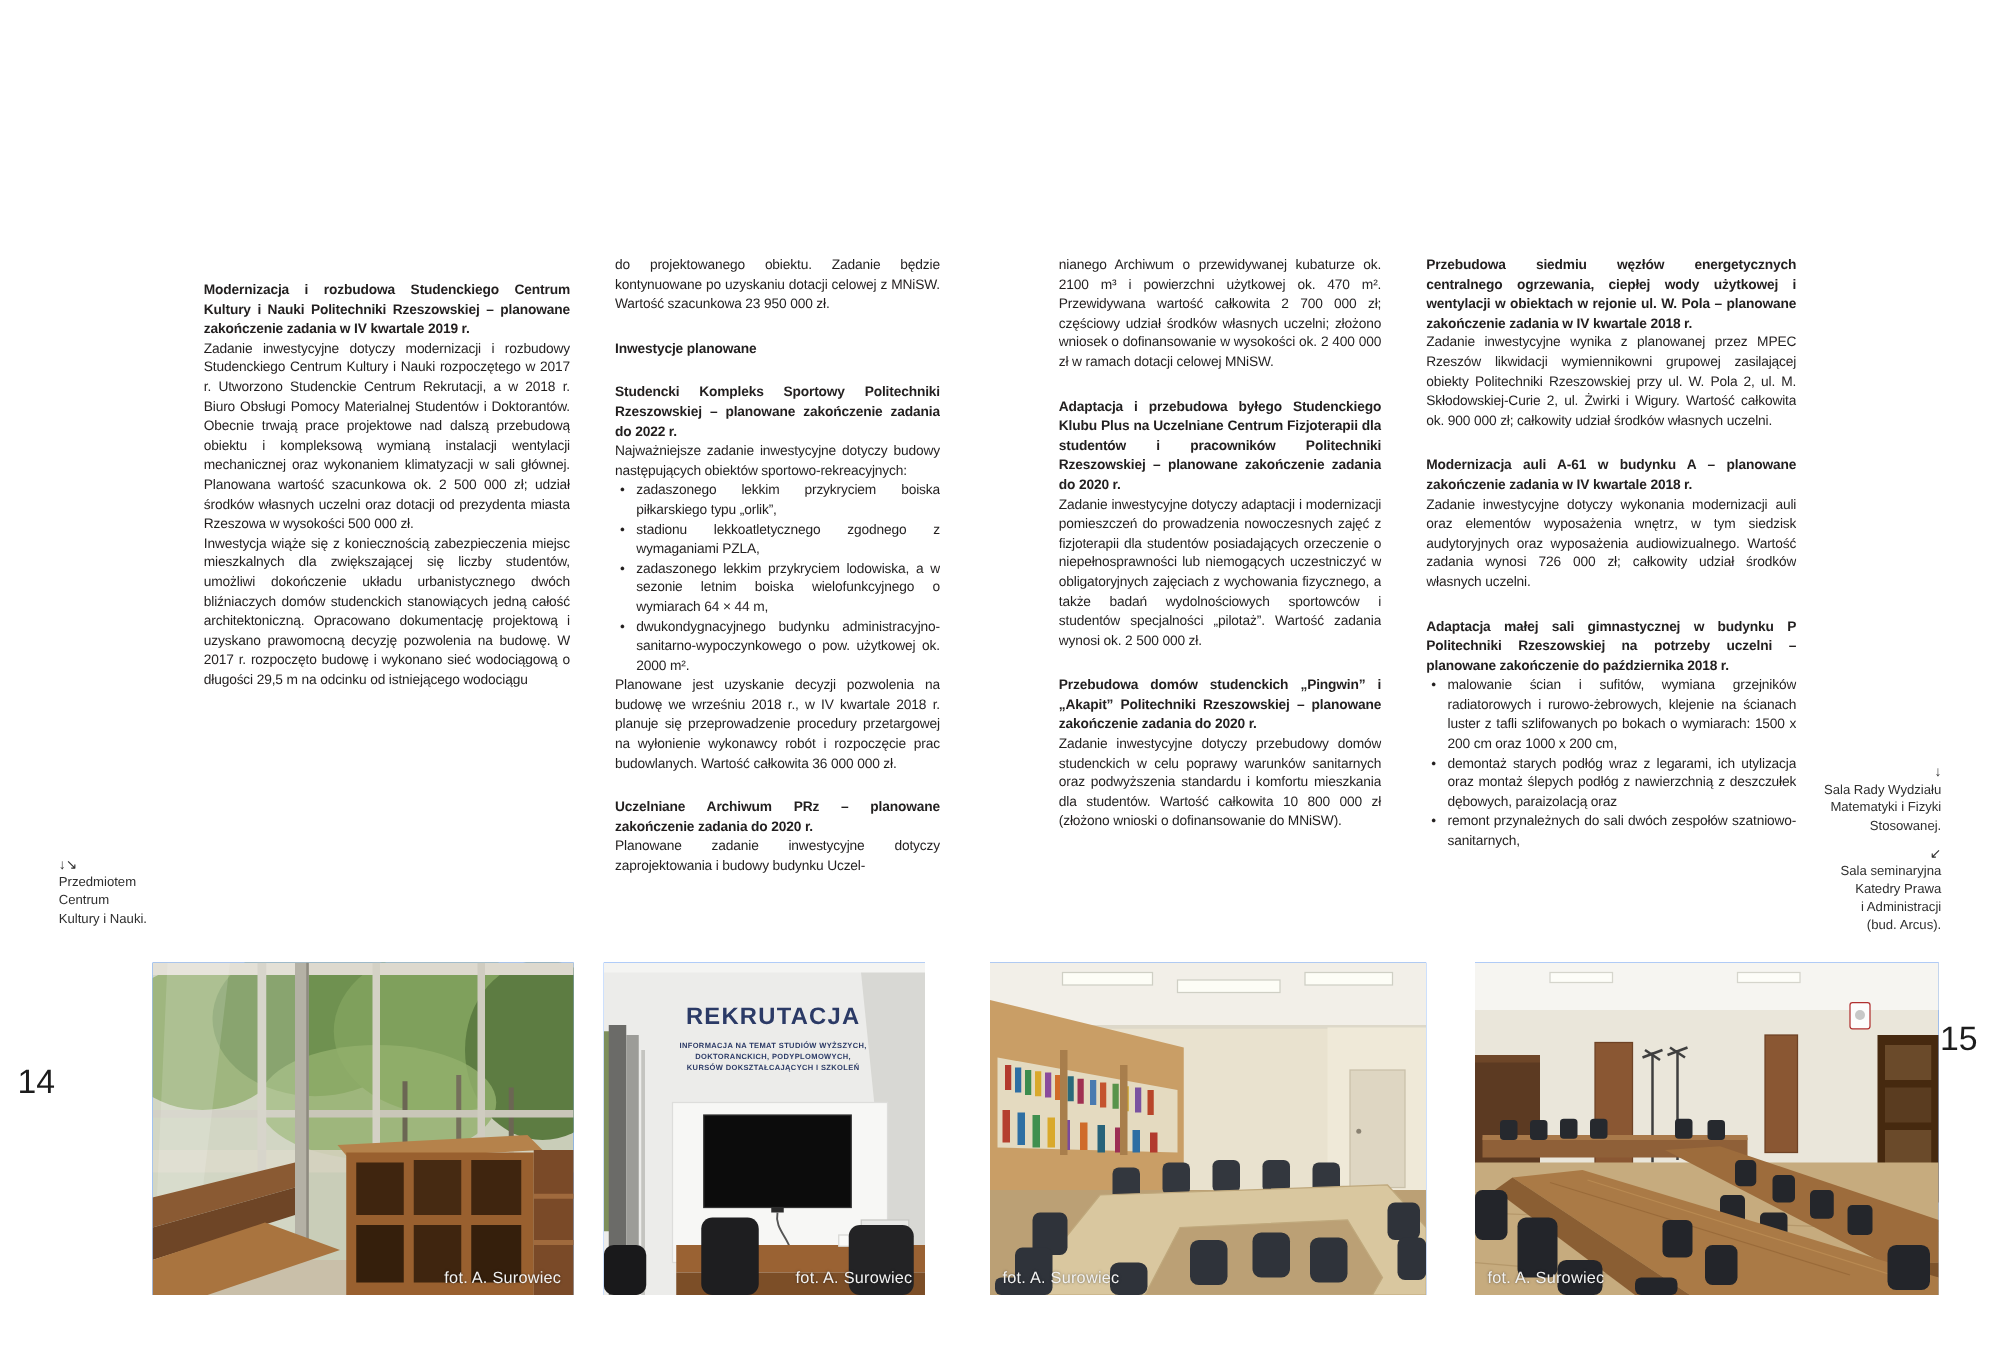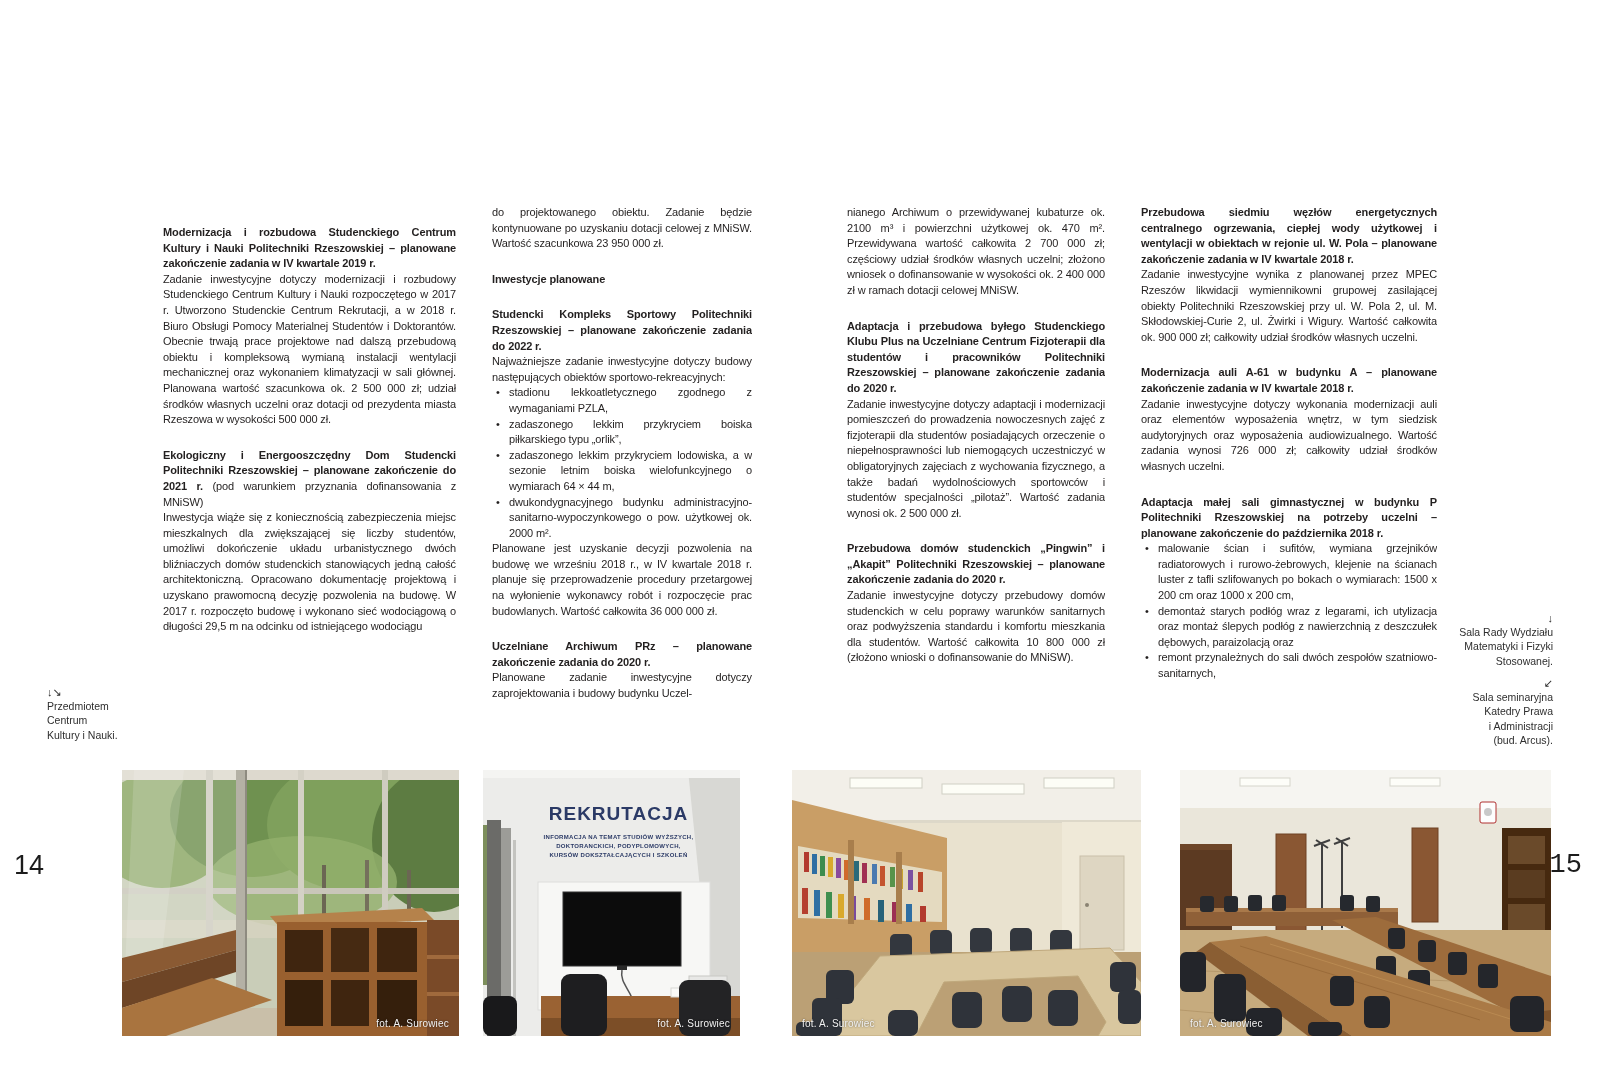--- a/index.html
+++ b/index.html
@@ -17,68 +17,67 @@
   .col li { position:relative; padding-left:17px; }
   .col li::before { content:"\2022"; position:absolute; left:4px; }
   #col1 { left:163px; width:293px; }
   #col2 { left:492px; width:260px; }
   #col3 { left:847px; width:258px; }
   #col4 { left:1141px; width:296px; }
 
   
   .pagenum { position:absolute; font-size:27px; color:#1c1c1c; }
   #pagenum-left  { left:14px;  top:850px; }
-  #pagenum-right { right:18px; top:850px;font-family:Liberation Mono, monospace; }
+  #pagenum-right { right:18px; top:816px; }
 
   
   .margin-note { position:absolute; font-size:10.5px; line-height:14.3px; color:#2e2e2e; }
   #note-left { left:47px; top:686px; text-align:left; }
   .note-right { right:47px; text-align:right; }
   #note-right-top { top:612px; }
   #note-right-bottom { top:677px; }
   .note-arrow { font-size:11px; line-height:13px; }
 
   
   .photo { position:absolute; top:770px; height:266px; overflow:hidden; background:#3b82f6; }
   #photo1 { left:122px;  width:337px; }
   #photo2 { left:483px;  width:257px; }
   #photo3 { left:792px;  width:349px; }
   #photo4 { left:1180px; width:371px; }
   .photo svg { display:block; width:100%; height:100%; }
-  .credit { position:absolute; bottom:7px; font-size:10px; color:#f2f2f2;
+  .credit { position:absolute; bottom:7px; font-size:13px; color:#f2f2f2;
             letter-spacing:0.2px; text-shadow:0 0 2px rgba(0,0,0,.55); }
   .credit.right { right:10px; }
   .credit.left  { left:10px; }
 
   
   .rk-title { position:absolute; top:33px; left:28px; right:14px; text-align:center;
               font-size:19px; font-weight:700; color:#2b3a66; letter-spacing:1px; }
   .rk-sub   { position:absolute; top:63px; left:28px; right:14px; text-align:center;
               font-size:6px; font-weight:700; color:#2b3a66; line-height:9px; letter-spacing:0.3px; }
 </style>
 </head>
 <body>
 
 <div class="page">
 
   <div class="col" id="col1">
     <p class="head gap">Modernizacja i rozbudowa Studenckiego Centrum Kultury i Nauki Politechniki Rzeszowskiej – planowane zakończenie zadania w IV kwartale 2019 r.</p>
     <p>Zadanie inwestycyjne dotyczy modernizacji i rozbudowy Studenckiego Centrum Kultury i Nauki rozpoczętego w 2017 r. Utworzono Studenckie Centrum Rekrutacji, a w 2018 r. Biuro Obsługi Pomocy Materialnej Studentów i Doktorantów. Obecnie trwają prace projektowe nad dalszą przebudową obiektu i kompleksową wymianą instalacji wentylacji mechanicznej oraz wykonaniem klimatyzacji w sali głównej. Planowana wartość szacunkowa ok. 2 500 000 zł; udział środków własnych uczelni oraz dotacji od prezydenta miasta Rzeszowa w wysokości 500 000 zł.</p>
-    <p class="gap"><span class="head">Ekologiczny i Energooszczędny Dom Studencki Politechniki Rzeszowskiej – planowane zakończenie do 2021 r.</span> <span>(pod warunkiem przyznania dofinansowania z MNiSW)</span></p>
     <p>Inwestycja wiąże się z koniecznością zabezpieczenia miejsc mieszkalnych dla zwiększającej się liczby studentów, umożliwi dokończenie układu urbanistycznego dwóch bliźniaczych domów studenckich stanowiących jedną całość architektoniczną. Opracowano dokumentację projektową i uzyskano prawomocną decyzję pozwolenia na budowę. W 2017 r. rozpoczęto budowę i wykonano sieć wodociągową o długości 29,5 m na odcinku od istniejącego wodociągu</p>
   </div>
 
   <div class="col" id="col2">
     <p>do projektowanego obiektu. Zadanie będzie kontynuowane po uzyskaniu dotacji celowej z MNiSW. Wartość szacunkowa 23 950 000 zł.</p>
     <p class="head gap">Inwestycje planowane</p>
     <p class="head gap">Studencki Kompleks Sportowy Politechniki Rzeszowskiej – planowane zakończenie zadania do 2022 r.</p>
     <p>Najważniejsze zadanie inwestycyjne dotyczy budowy następujących obiektów sportowo-rekreacyjnych:</p>
     <ul>
+      <li>zadaszonego lekkim przykryciem boiska piłkarskiego typu „orlik”,</li>
       <li>stadionu lekkoatletycznego zgodnego z wymaganiami PZLA,</li>
-      <li>zadaszonego lekkim przykryciem boiska piłkarskiego typu „orlik”,</li>
       <li>zadaszonego lekkim przykryciem lodowiska, a w sezonie letnim boiska wielofunkcyjnego o wymiarach 64 × 44 m,</li>
       <li>dwukondygnacyjnego budynku administracyjno-sanitarno-wypoczynkowego o pow. użytkowej ok. 2000 m².</li>
     </ul>
     <p>Planowane jest uzyskanie decyzji pozwolenia na budowę we wrześniu 2018 r., w IV kwartale 2018 r. planuje się przeprowadzenie procedury przetargowej na wyłonienie wykonawcy robót i rozpoczęcie prac budowlanych. Wartość całkowita 36 000 000 zł.</p>
     <p class="head gap">Uczelniane Archiwum PRz – planowane zakończenie zadania do 2020 r.</p>
     <p>Planowane zadanie inwestycyjne dotyczy zaprojektowania i budowy budynku Uczel-</p>
   </div>
 
   <div class="col" id="col3">
     <p>nianego Archiwum o przewidywanej kubaturze ok. 2100 m³ i powierzchni użytkowej ok. 470 m². Przewidywana wartość całkowita 2 700 000 zł; częściowy udział środków własnych uczelni; złożono wniosek o dofinansowanie w wysokości ok. 2 400 000 zł w ramach dotacji celowej MNiSW.</p>

